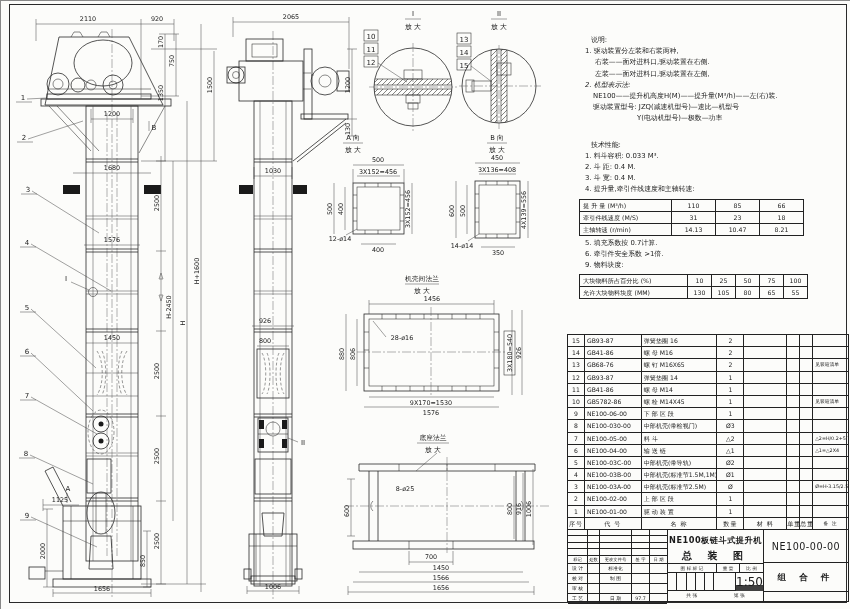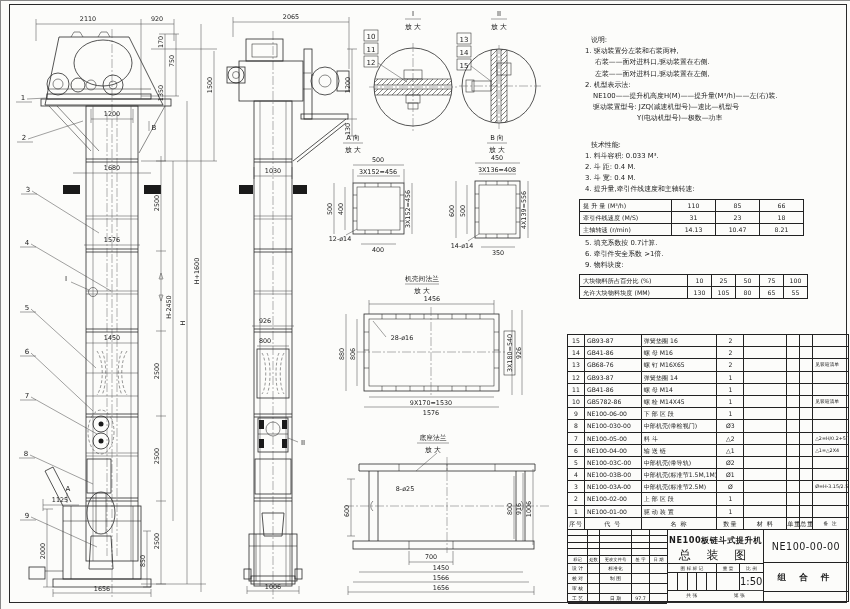--- a/index.html
+++ b/index.html
@@ -50,29 +50,29 @@
   .rev-row .rc{border-right:1px solid #222;border-bottom:1px solid #222;box-sizing:border-box;height:100%}
   .rev-head{display:flex;height:8px}
   .rev-head .rc{border-right:1px solid #222;border-bottom:1px solid #222;box-sizing:border-box;
                 text-align:center;font-size:4.3px;line-height:8px;overflow:hidden;white-space:nowrap}
   .sig-row{display:flex;height:10.2px}
   .sig-row .rc{border-right:1px solid #222;border-bottom:1px solid #222;box-sizing:border-box;
                font-size:4.8px;line-height:10px;text-align:center;overflow:hidden;white-space:nowrap}
   .w20{width:20px}.w12{width:12px}.w32{width:32px}.w18{width:18px}.wl{flex:1;border-right:none!important}
   .tb-title{height:35px;border-bottom:1px solid #222;box-sizing:border-box;text-align:center;
             font-size:8.2px;line-height:15px;padding-top:3px;font-weight:bold;letter-spacing:.5px}
-  .tb-title .t2{font-size:12px;letter-spacing:6px;font-weight:normal}
+  .tb-title .t2{font-size:10px;letter-spacing:6px;font-weight:bold}
   .stamp-head{display:flex;height:9px;box-sizing:border-box}
   .stamp-head .rc{border-right:1px solid #222;border-bottom:1px solid #222;box-sizing:border-box;
                   font-size:4.6px;line-height:9px;text-align:center;overflow:hidden}
   .sh1{width:49px}.sh2{width:23px}.sh3{flex:1;border-right:none!important}
   .stamp-body{display:flex;height:18px;box-sizing:border-box}
   .sbox{width:9.8px;border-right:1px solid #222;border-bottom:1px solid #222;box-sizing:border-box}
   .smid{width:23px;border-right:1px solid #222;border-bottom:1px solid #222;box-sizing:border-box}
-  .sscale{flex:1;border-bottom:1px solid #404040;box-sizing:border-box;text-align:left;font-size:10px;line-height:18px}
+  .sscale{flex:1;border-bottom:6px solid #404040;box-sizing:border-box;text-align:left;font-size:12px;line-height:18px}
   .sheet-row{flex:1;display:flex}
   .sheet-row div{flex:1;font-size:4.8px;line-height:10px;text-align:center}
   .dno{height:33px;border-bottom:1px solid #222;box-sizing:border-box;text-align:center;
        font-size:9.6px;line-height:33px;letter-spacing:.5px}
   .ptype{height:29px;border-bottom:1px solid #222;box-sizing:border-box;text-align:center;
          font-size:8.6px;line-height:29px;letter-spacing:5px;font-weight:bold}
   .tb-empty{flex:1}
 </style>
 </head>
 <body>
@@ -391,21 +391,21 @@
       <text class="d" x="440" y="589">1656</text>
     </g>
   </svg>
 
   <div class="rflow">
     <div>
         <div class="nline" style="padding-left: 14px;">说明:</div>
         <div class="nline" style="padding-left: 8px;">1. 驱动装置分左装和右装两种,</div>
         <div class="nline" style="padding-left: 18px;">右装——面对进料口,驱动装置在右侧.</div>
         <div class="nline" style="padding-left: 18px;">左装——面对进料口,驱动装置在左侧,</div>
-        <div class="nline" style="padding-left: 8px;">2. 机型表示法:</div>
+        <div class="nline" style="padding-left: 8px; font-style: italic;">2. 机型表示法:</div>
         <div class="nline" style="padding-left: 16px;">NE100——提升机高度H(M)——提升量(M³/h)——左(右)装.</div>
         <div class="nline" style="padding-left: 16px;">驱动装置型号: JZQ(减速机型号)—速比—机型号</div>
         <div class="nline" style="padding-left: 60px;">Y(电动机型号)—极数—功率</div>
       </div>
     <div class="nline head" style="padding-left:14px">技术性能:</div>
     <div>
         <div class="nline" style="padding-left: 8px;">1. 料斗容积: 0.033 M³.</div>
         <div class="nline" style="padding-left: 8px;">2. 斗  距: 0.4 M.</div>
         <div class="nline" style="padding-left: 8px;">3. 斗  宽: 0.4 M.</div>
         <div class="nline" style="padding-left: 8px;">4. 提升量,牵引件线速度和主轴转速:</div>

